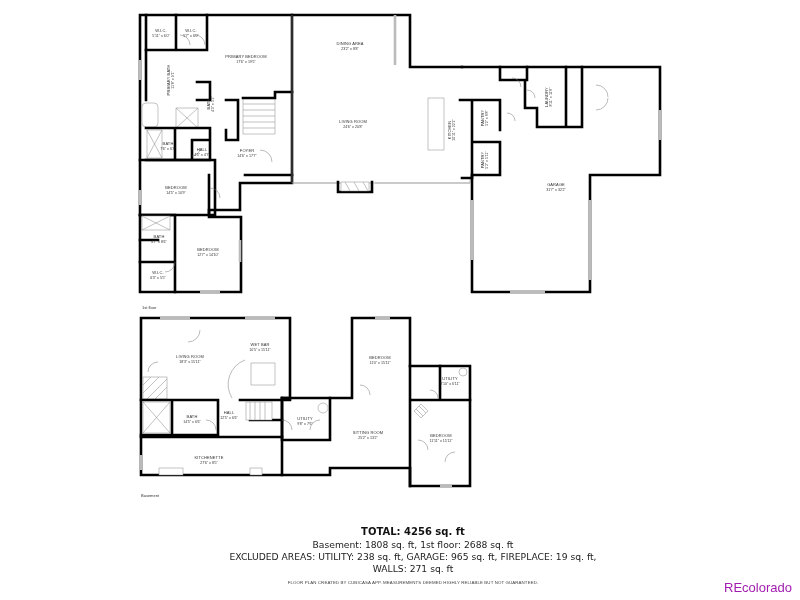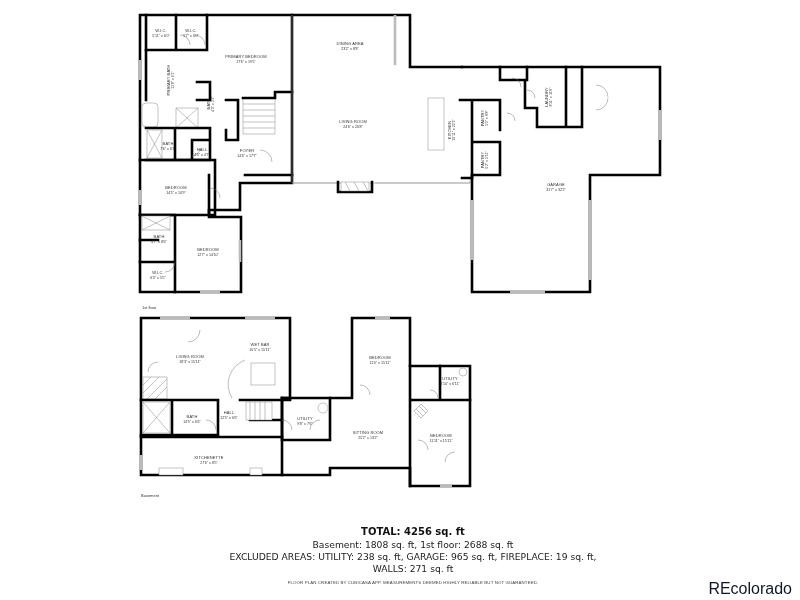--- a/index.html
+++ b/index.html
@@ -13,21 +13,21 @@
   .win { stroke: #bbb; stroke-width: 2.6; fill: none; }
   .door { stroke: #777; stroke-width: 0.5; fill: none; }
   .fixture { stroke: #888; stroke-width: 0.5; fill: #fff; }
   .summary { position: absolute; left: 13px; width: 800px; text-align: center; }
   .total { top: 526px; font-size: 10px; font-weight: bold; font-family: "DejaVu Sans", sans-serif; }
   .line { font-size: 9.2px; font-family: "DejaVu Sans", sans-serif; color: #222; }
   .line1 { top: 539px; }
   .line2 { top: 551px; }
   .line3 { top: 563px; }
   .disclaimer { top: 580px; font-size: 4.4px; letter-spacing: 0.1px; color: #444; font-family: "Liberation Sans", sans-serif; }
-  .brand { position: absolute; right: 8px; top: 580px; font-size: 16px; color: #0f172a; font-family: "Liberation Sans", sans-serif; }
+  .brand { position: absolute; right: 8px; top: 580px; font-size: 13px; color: #a21caf; font-family: "Liberation Sans", sans-serif; }
 </style>
 </head>
 <body>
 
 <svg id="plan" width="800" height="520" viewBox="0 0 800 520">
 
   <g>
 
     <path class="wall" d="M140 15 L292 15 L292 183 L240 183 L240 210 L209 210 L209 217 L241 217 L241 292 L140 292 Z"></path>
 

